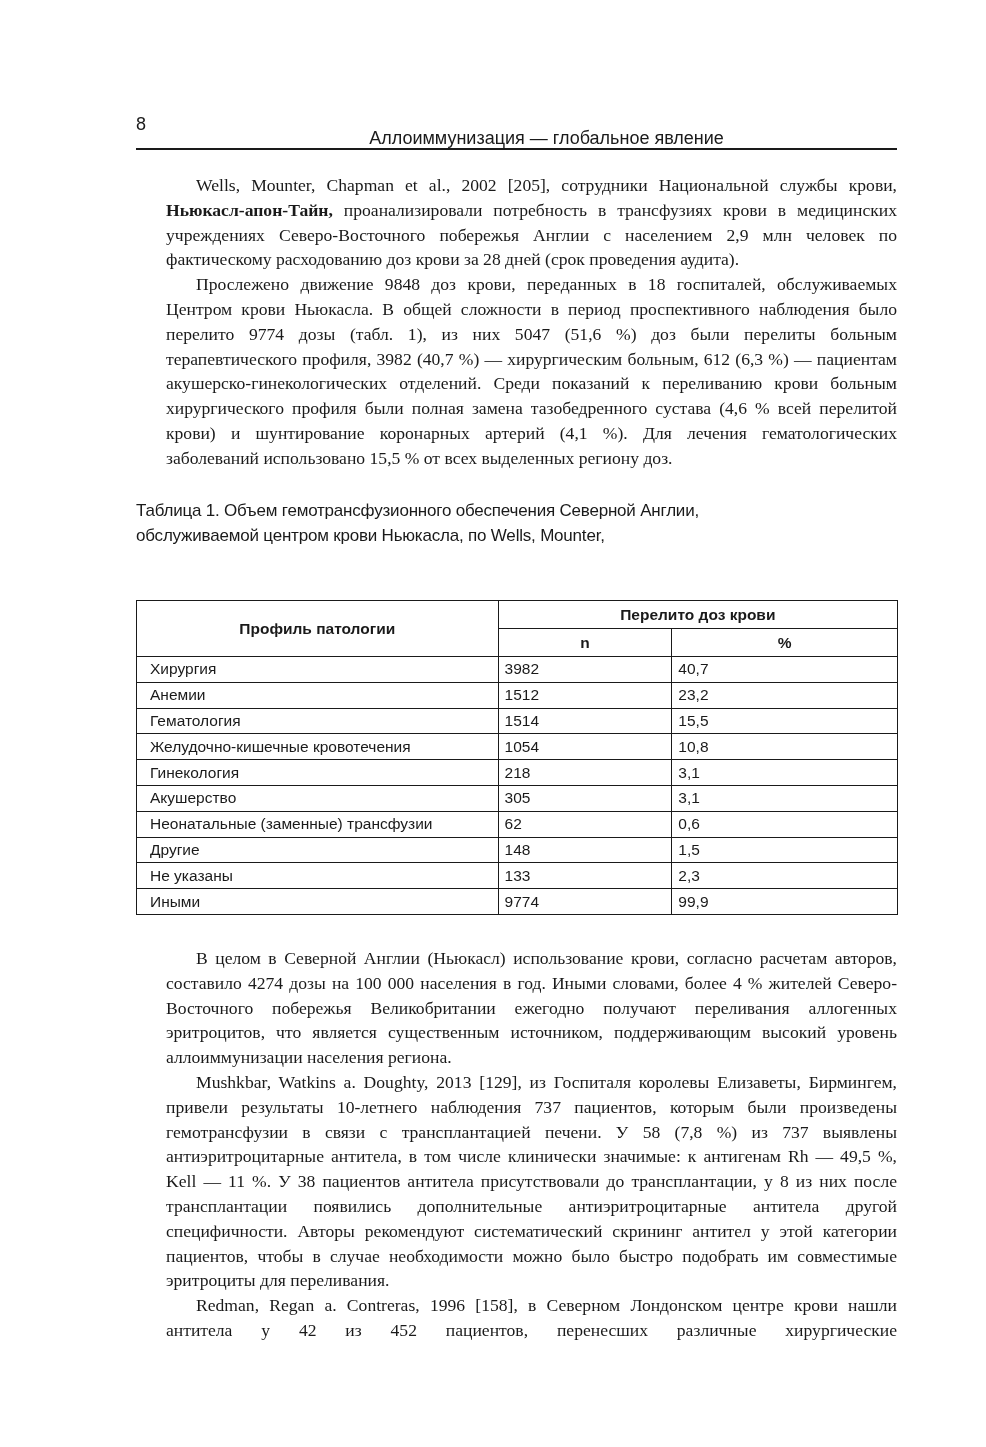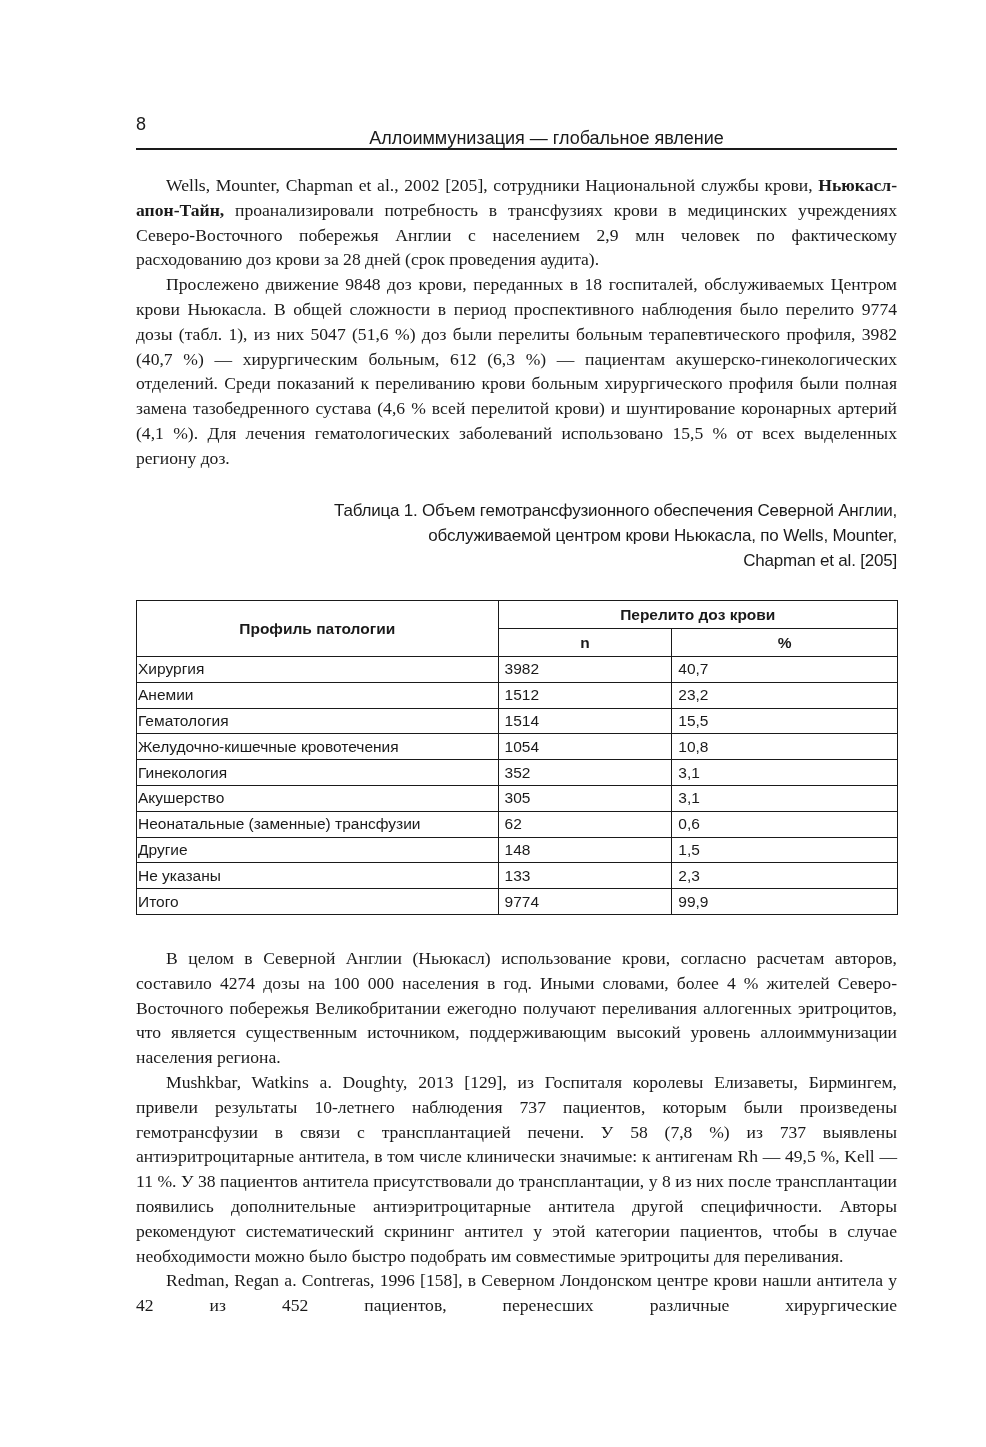--- a/index.html
+++ b/index.html
@@ -14,44 +14,44 @@
     .running-head .head-title { position: absolute; left: 0; right: 0; top: 16px; text-align: center; padding-left: 60px; }
     .head-rule {
       position: absolute; left: 136px; top: 148px; width: 761px; height: 0;
       border-top: 2px solid #1a1a1a;
     }
 
     .body-text {
       font-family: "Liberation Serif", serif; font-size: 17.6px; line-height: 24.8px;
       text-align: justify; position: absolute; left: 136px; width: 761px;
     }
-    .body-text p { text-indent: 30px; }
+    .body-text p { text-indent: 30px; margin-left: 30px; }
     .body-text p.nojust-last { text-align-last: left; }
     .body-text b { font-weight: bold; }
 
     .block1 { top: 173px; }
     .block2 { top: 946px; }
 
     .table-caption {
       position: absolute; left: 136px; top: 498px; width: 761px;
       font-family: "Liberation Sans", sans-serif; font-size: 17px; line-height: 25px;
-      text-align: right; letter-spacing: -0.2px;
+      text-align: left; letter-spacing: -0.2px;
     }
 
     table.data-table {
       position: absolute; left: 136px; top: 600px; width: 762px;
       border-collapse: collapse;
       font-family: "Liberation Sans", sans-serif; font-size: 15.5px;
     }
     .data-table th, .data-table td {
       border: 1px solid #1a1a1a; height: 25.8px; padding: 0 6px;
       font-weight: normal;
     }
     .data-table th { font-weight: bold; text-align: center; }
-    .data-table td.label { text-align: left; width: 362px; padding-left: 1px; }
+    .data-table td.label { text-align: left; width: 362px; padding-left: 13px; }
     .data-table td.num { text-align: left; }
     .data-table th.profile { width: 362px; margin-left: 44px; }
     .data-table th.group { height: 28px; }
     .data-table th.sub { height: 28px; }
     .data-table col.c1 { width: 362px; }
     .data-table col.c2 { width: 174px; }
     .data-table col.c3 { width: 226px; }
   </style>
 </head>
 <body>
@@ -63,21 +63,20 @@
 <div class="head-rule"></div>
 
 <div class="body-text block1">
   <p><span>Wells, Mounter, Chapman et al., 2002 [205], сотрудники Национальной службы крови, </span><b>Ньюкасл-апон-Тайн,</b><span> проанализировали потребность в трансфузиях крови в медицинских учреждениях Северо-Восточного побережья Англии с населением 2,9 млн человек по фактическому расходованию доз крови за 28 дней (срок проведения аудита).</span></p>
   <p>Прослежено движение 9848 доз крови, переданных в 18 госпиталей, обслуживаемых Центром крови Ньюкасла. В общей сложности в период проспективного наблюдения было перелито 9774 дозы (табл. 1), из них 5047 (51,6 %) доз были перелиты больным терапевтического профиля, 3982 (40,7 %) — хирургическим больным, 612 (6,3 %) — пациентам акушерско-гинекологических отделений. Среди показаний к переливанию крови больным хирургического профиля были полная замена тазобедренного сустава (4,6 % всей перелитой крови) и шунтирование коронарных артерий (4,1 %). Для лечения гематологических заболеваний использовано 15,5 % от всех выделенных региону доз.</p>
 </div>
 
 <div class="table-caption">
   <div>Таблица 1. Объем гемотрансфузионного обеспечения Северной Англии,</div>
   <div>обслуживаемой центром крови Ньюкасла, по Wells, Mounter,</div>
-  <div>Chapman et al. [205]</div>
 </div>
 
 <table class="data-table">
   <colgroup>
       <col class="c1">
       <col class="c2">
       <col class="c3">
     </colgroup>
   <thead>
     <tr>
@@ -105,21 +104,21 @@
       <td class="num">1514</td>
       <td class="num">15,5</td>
     </tr>
     <tr>
       <td class="label">Желудочно-кишечные кровотечения</td>
       <td class="num">1054</td>
       <td class="num">10,8</td>
     </tr>
     <tr>
       <td class="label">Гинекология</td>
-      <td class="num">352</td>
+      <td class="num">218</td>
       <td class="num">3,1</td>
     </tr>
     <tr>
       <td class="label">Акушерство</td>
       <td class="num">305</td>
       <td class="num">3,1</td>
     </tr>
     <tr>
       <td class="label">Неонатальные (заменные) трансфузии</td>
       <td class="num">62</td>
@@ -129,21 +128,21 @@
       <td class="label">Другие</td>
       <td class="num">148</td>
       <td class="num">1,5</td>
     </tr>
     <tr>
       <td class="label">Не указаны</td>
       <td class="num">133</td>
       <td class="num">2,3</td>
     </tr>
     <tr>
-      <td class="label">Итого</td>
+      <td class="label">Иными</td>
       <td class="num">9774</td>
       <td class="num">99,9</td>
     </tr>
   </tbody>
 </table>
 
 <div class="body-text block2">
   <p>В целом в Северной Англии (Ньюкасл) использование крови, согласно расчетам авторов, составило 4274 дозы на 100 000 населения в год. Иными словами, более 4 % жителей Северо-Восточного побережья Великобритании ежегодно получают переливания аллогенных эритроцитов, что является существенным источником, поддерживающим высокий уровень аллоиммунизации населения региона.</p>
   <p>Mushkbar, Watkins a. Doughty, 2013 [129], из Госпиталя королевы Елизаветы, Бирмингем, привели результаты 10-летнего наблюдения 737 пациентов, которым были произведены гемотрансфузии в связи с трансплантацией печени. У 58 (7,8 %) из 737 выявлены антиэритроцитарные антитела, в том числе клинически значимые: к антигенам Rh — 49,5 %, Kell — 11 %. У 38 пациентов антитела присутствовали до трансплантации, у 8 из них после трансплантации появились дополнительные антиэритроцитарные антитела другой специфичности. Авторы рекомендуют систематический скрининг антител у этой категории пациентов, чтобы в случае необходимости можно было быстро подобрать им совместимые эритроциты для переливания.</p>
   <p class="nojust-last" style="text-align-last: justify;">Redman, Regan a. Contreras, 1996 [158], в Северном Лондонском центре крови нашли антитела у 42 из 452 пациентов, перенесших различные хирургические</p>

